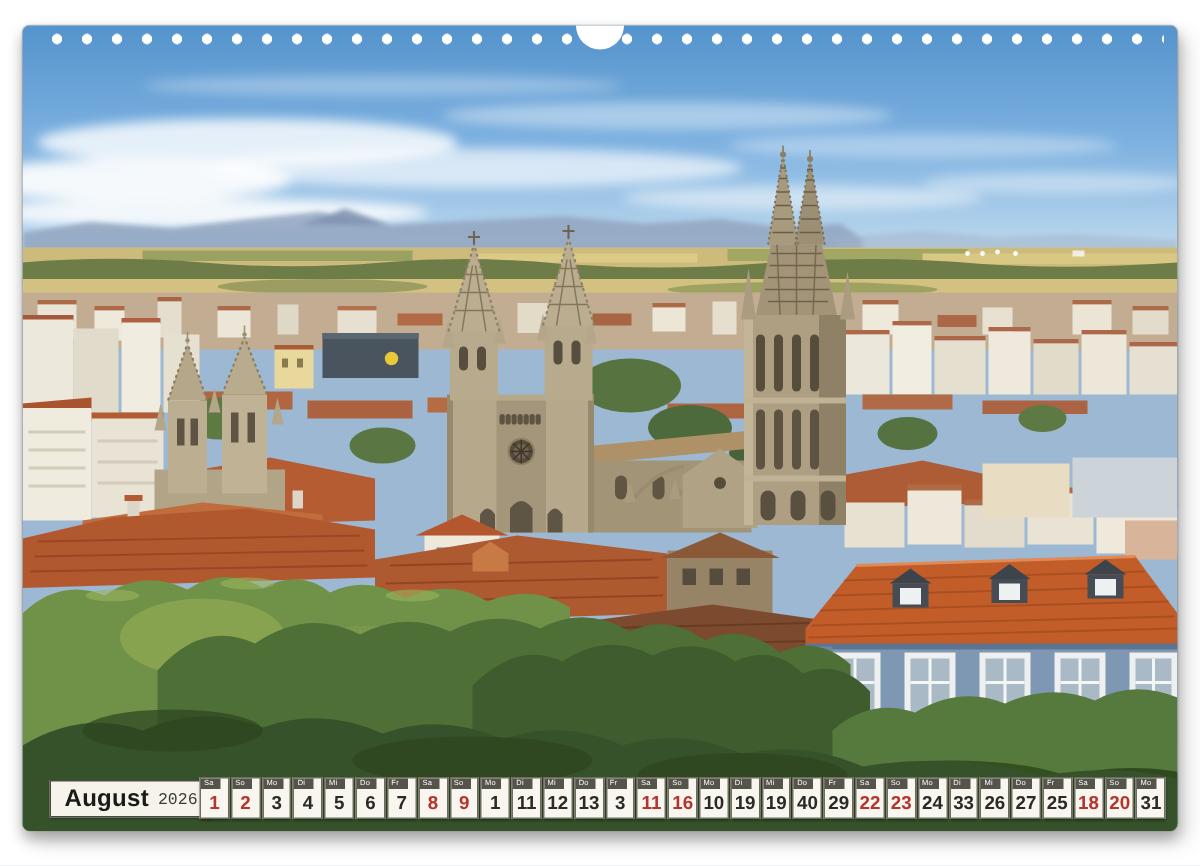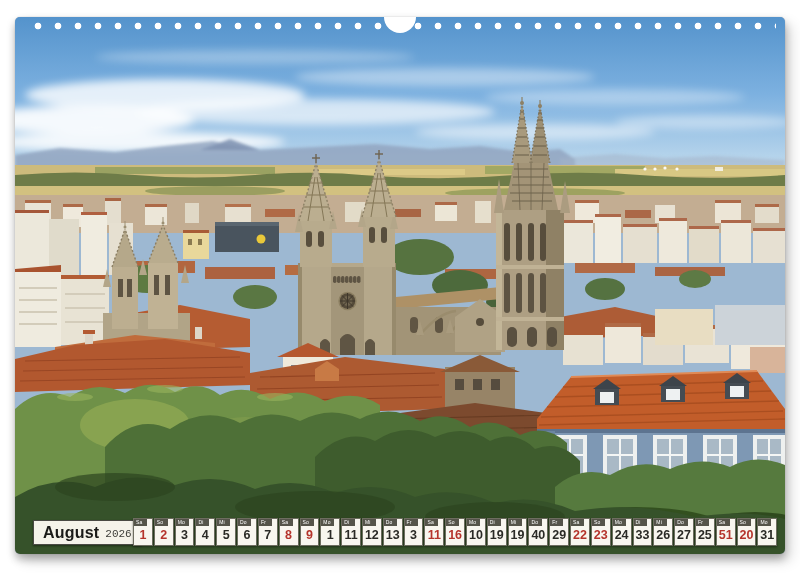--- a/index.html
+++ b/index.html
@@ -539,21 +539,21 @@
           <div class="cell">
             <span class="tab">Do</span>
             <span class="num">27</span>
           </div>
           <div class="cell">
             <span class="tab">Fr</span>
             <span class="num">25</span>
           </div>
           <div class="cell weekend">
             <span class="tab">Sa</span>
-            <span class="num">51</span>
+            <span class="num">18</span>
           </div>
           <div class="cell weekend">
             <span class="tab">So</span>
             <span class="num">20</span>
           </div>
           <div class="cell">
             <span class="tab">Mo</span>
             <span class="num">31</span>
           </div>
         </div>

